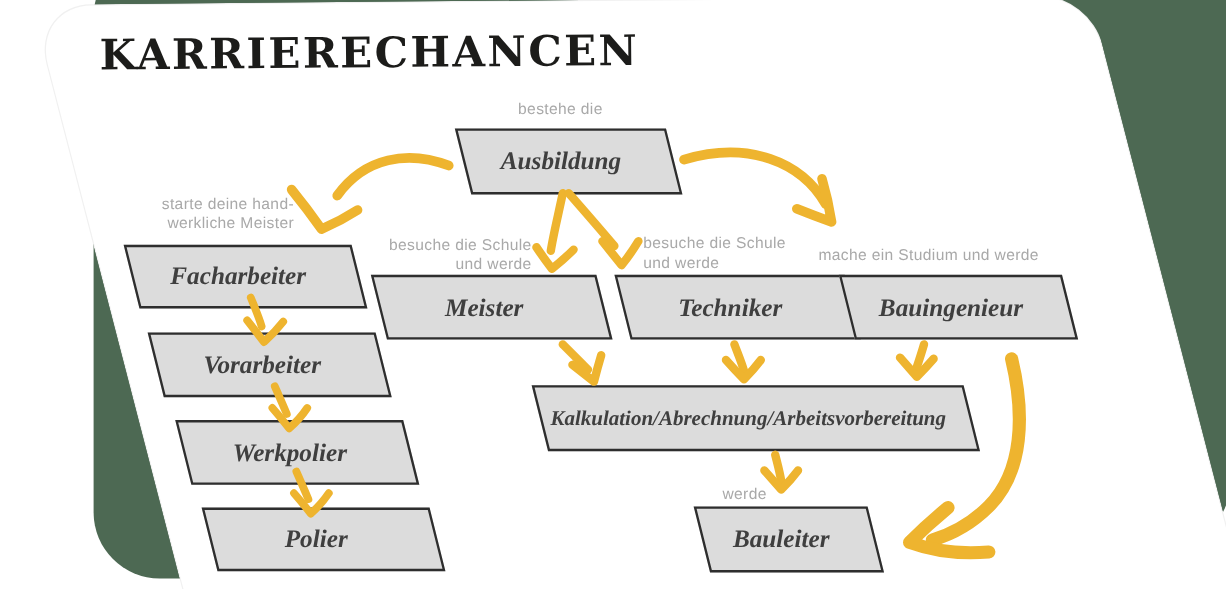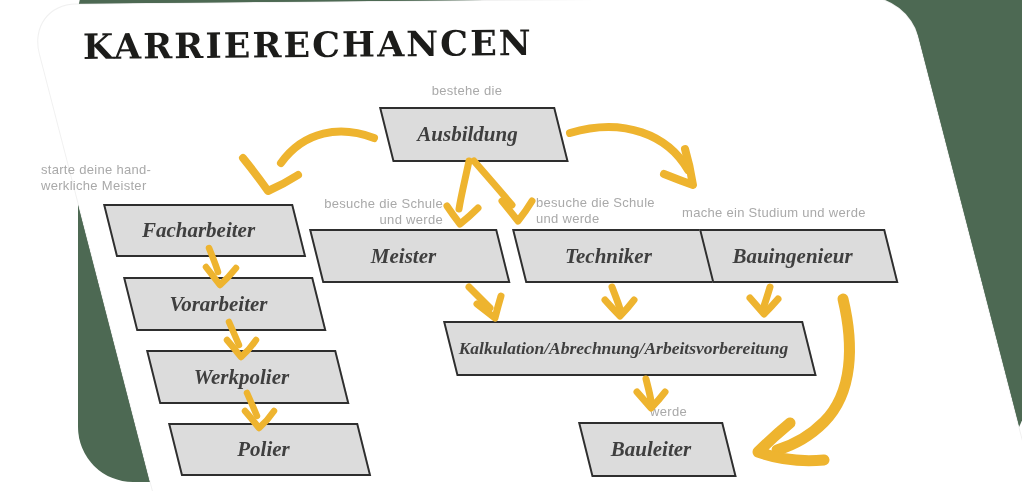--- a/index.html
+++ b/index.html
@@ -34,25 +34,25 @@
   .b-meister     {left:309px;top:229px;width:188px;height:54px;}
   .b-techniker   {left:512px;top:229px;width:192px;height:54px;}
   .b-bauingenieur{left:699px;top:229px;width:186px;height:54px;}
   .b-kalkulation {left:443px;top:321px;width:360px;height:55px;}
   .b-kalkulation .txt{font-size:17.5px;}
   .b-bauleiter   {left:578px;top:422px;width:145px;height:55px;}
   
   .lbl{position:absolute;z-index:3;font-size:13px;line-height:16px;color:var(--c-label);
        letter-spacing:.3px;}
   .l-ausbildung  {left:379px;top:83px;width:176px;text-align:center;}
-  .l-facharbeiter{left:41px; top:162px;width:190px;text-align:left;}
+  .l-facharbeiter{left:55px; top:162px;width:190px;text-align:right;}
   .l-meister     {left:300px;top:196px;width:143px;text-align:right;}
   .l-techniker   {left:536px;top:195px;width:160px;text-align:left;}
   .l-bauingenieur{left:682px;top:205px;width:186px;text-align:left;}
-  .l-bauleiter   {left:596px;top:404px;width:145px;text-align:center;}
+  .l-bauleiter   {left:548px;top:404px;width:145px;text-align:center;}
   svg.arrows{position:absolute;left:0;top:0;z-index:4;pointer-events:none;}
   svg.arrows path{fill:none;stroke:var(--c-arrow);stroke-linecap:round;stroke-linejoin:round;}
 </style>
 </head>
 <body>
 
 <div id="stage">
   <div class="backdrop"></div>
   <div class="card"></div>
 

